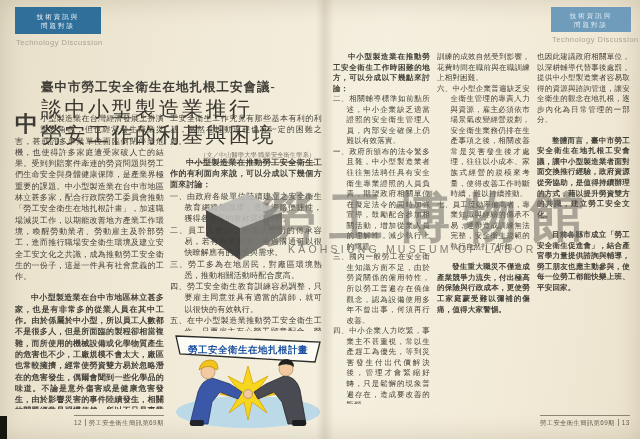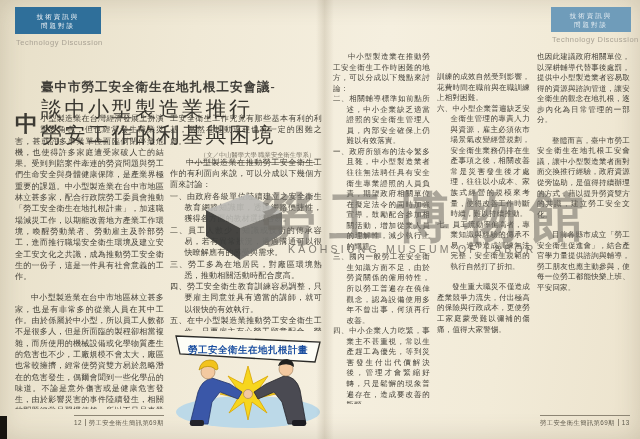--- a/index.html
+++ b/index.html
@@ -21,21 +21,21 @@
   
   .kicker{font-size:12.5px;font-weight:bold;letter-spacing:1px;color:#3f3d37;margin-top:35px;}
   .main-title{font-size:21px;font-weight:normal;letter-spacing:2.5px;line-height:26px;color:#38362f;}
   .byline{display:block;text-align:right;font-size:6.3px;color:#7d776a;
     border-bottom:.8px solid #8b8474;padding-bottom:1.5px;margin-top:3px;}
   
   .col{font-size:8px;line-height:11.3px;text-align:justify;overflow:hidden;
     letter-spacing:.2px;color:#45423a;}
   .rcol{font-size:7.5px;line-height:10.55px;}
   .col p{margin:0;}
-  .col p.ind{text-indent:2em;}
+  .col p.ind{text-indent:2em;font-weight:bold;}
   .col p.gap{margin-top:10px;}
   .col p.li{padding-left:1.8em;text-indent:-1.8em;}
   .dropcap{float:left;font-size:23px;line-height:21px;font-weight:bold;
     margin:0 2px 0 0;color:#3c3a33;}
   
   .wm-text{font-weight:bold;font-size:54px;letter-spacing:13px;white-space:nowrap;
     color:rgba(109,106,99,.55);transform:rotate(-.6deg);pointer-events:none;}
   .wm-latin{font-family:"Liberation Sans",sans-serif;font-size:10.5px;letter-spacing:3.2px;
     color:rgba(100,96,88,.78);white-space:nowrap;pointer-events:none;}
   
@@ -117,21 +117,21 @@
 
   <div class="abs col rcol" style="left:333px;top:52px;width:97px;height:352px;">
     <p class="ind">中小型製造業在推動勞工安全衛生工作時困難的地方，可以分成以下幾點來討論：</p>
     <p class="li"><span>二、</span><span>相關輔導標準如前點所述，中小企業缺乏適當證照的安全衛生管理人員，內部安全確保上仍難以有效落實。</span></p>
     <p class="li"><span>一、</span><span>政府所頒布的法令繁多且雜，中小型製造業者往往無法聘任具有安全衛生專業證照的人員負責，期望政府相關單位在擬定法令的同時加強宣導，鼓勵配合參加相關活動，增加從業人員的理解性，減少執行上的問題。</span></p>
     <p class="li"><span>三、</span><span>國內一般勞工在安全衛生知識方面不足，由於勞資關係的僱用特性，所以勞工普遍存在僥倖觀念，認為設備使用多年不曾出事，何須再行改善。</span></p>
     <p class="li"><span>四、</span><span>中小企業人力吃緊，事業主不甚重視，常以生產趕工為優先，等到災害發生付出代價解決後，管理才會緊縮好轉，只是鬆懈的現象普遍存在，造成要改善的瓶頸。</span></p>
 
   </div>
 
-  <div class="abs col rcol" style="left:437px;top:52px;width:93px;height:352px;margin-top:20px;">
+  <div class="abs col rcol" style="left:437px;top:52px;width:93px;height:352px;">
     <p>訓練的成效自然受到影響，花費時間在職前與在職訓練上相對困難。</p>
     <p class="li"><span>六、</span><span>中小型企業普遍缺乏安全衛生管理的專責人力與資源，雇主必須依市場景氣改變經營規劃，安全衛生業務仍排在生產事項之後，相關改善常是災害發生後才處理，往往以小成本、家族式經營的規模來考量，使得改善工作時斷時續，難以持續推動。</span></p>
     <p class="li"><span>七、</span><span>員工流動率偏高者，專業知識與經驗的傳承不易，連帶造成訓練無法完整，安全衛生規範的執行自然打了折扣。</span></p>
     <p class="ind gap">發生重大職災不僅造成產業競爭力流失，付出極高的保險與行政成本，更使勞工家庭蒙受難以彌補的傷痛，值得大家警惕。</p>
   </div>
 
   <div class="abs col rcol" style="left:537px;top:52px;width:93px;height:352px;">
     <p>也因此建議政府相關單位，以深耕輔導代替事後處罰，提供中小型製造業者容易取得的資源與諮詢管道，讓安全衛生的觀念在地扎根，逐步內化為日常管理的一部分。</p>
     <p class="ind gap">整體而言，臺中市勞工安全衛生在地扎根工安會議，讓中小型製造業者面對面交換推行經驗，政府資源從旁協助，是值得持續辦理的方式，藉以提升勞資雙方的共識，建立勞工安全文化。</p>
     <p class="ind gap">目前各縣市成立「勞工安全衛生促進會」，結合產官學力量提供諮詢與輔導，勞工朋友也應主動參與，使每一位勞工都能快樂上班、平安回家。</p>

